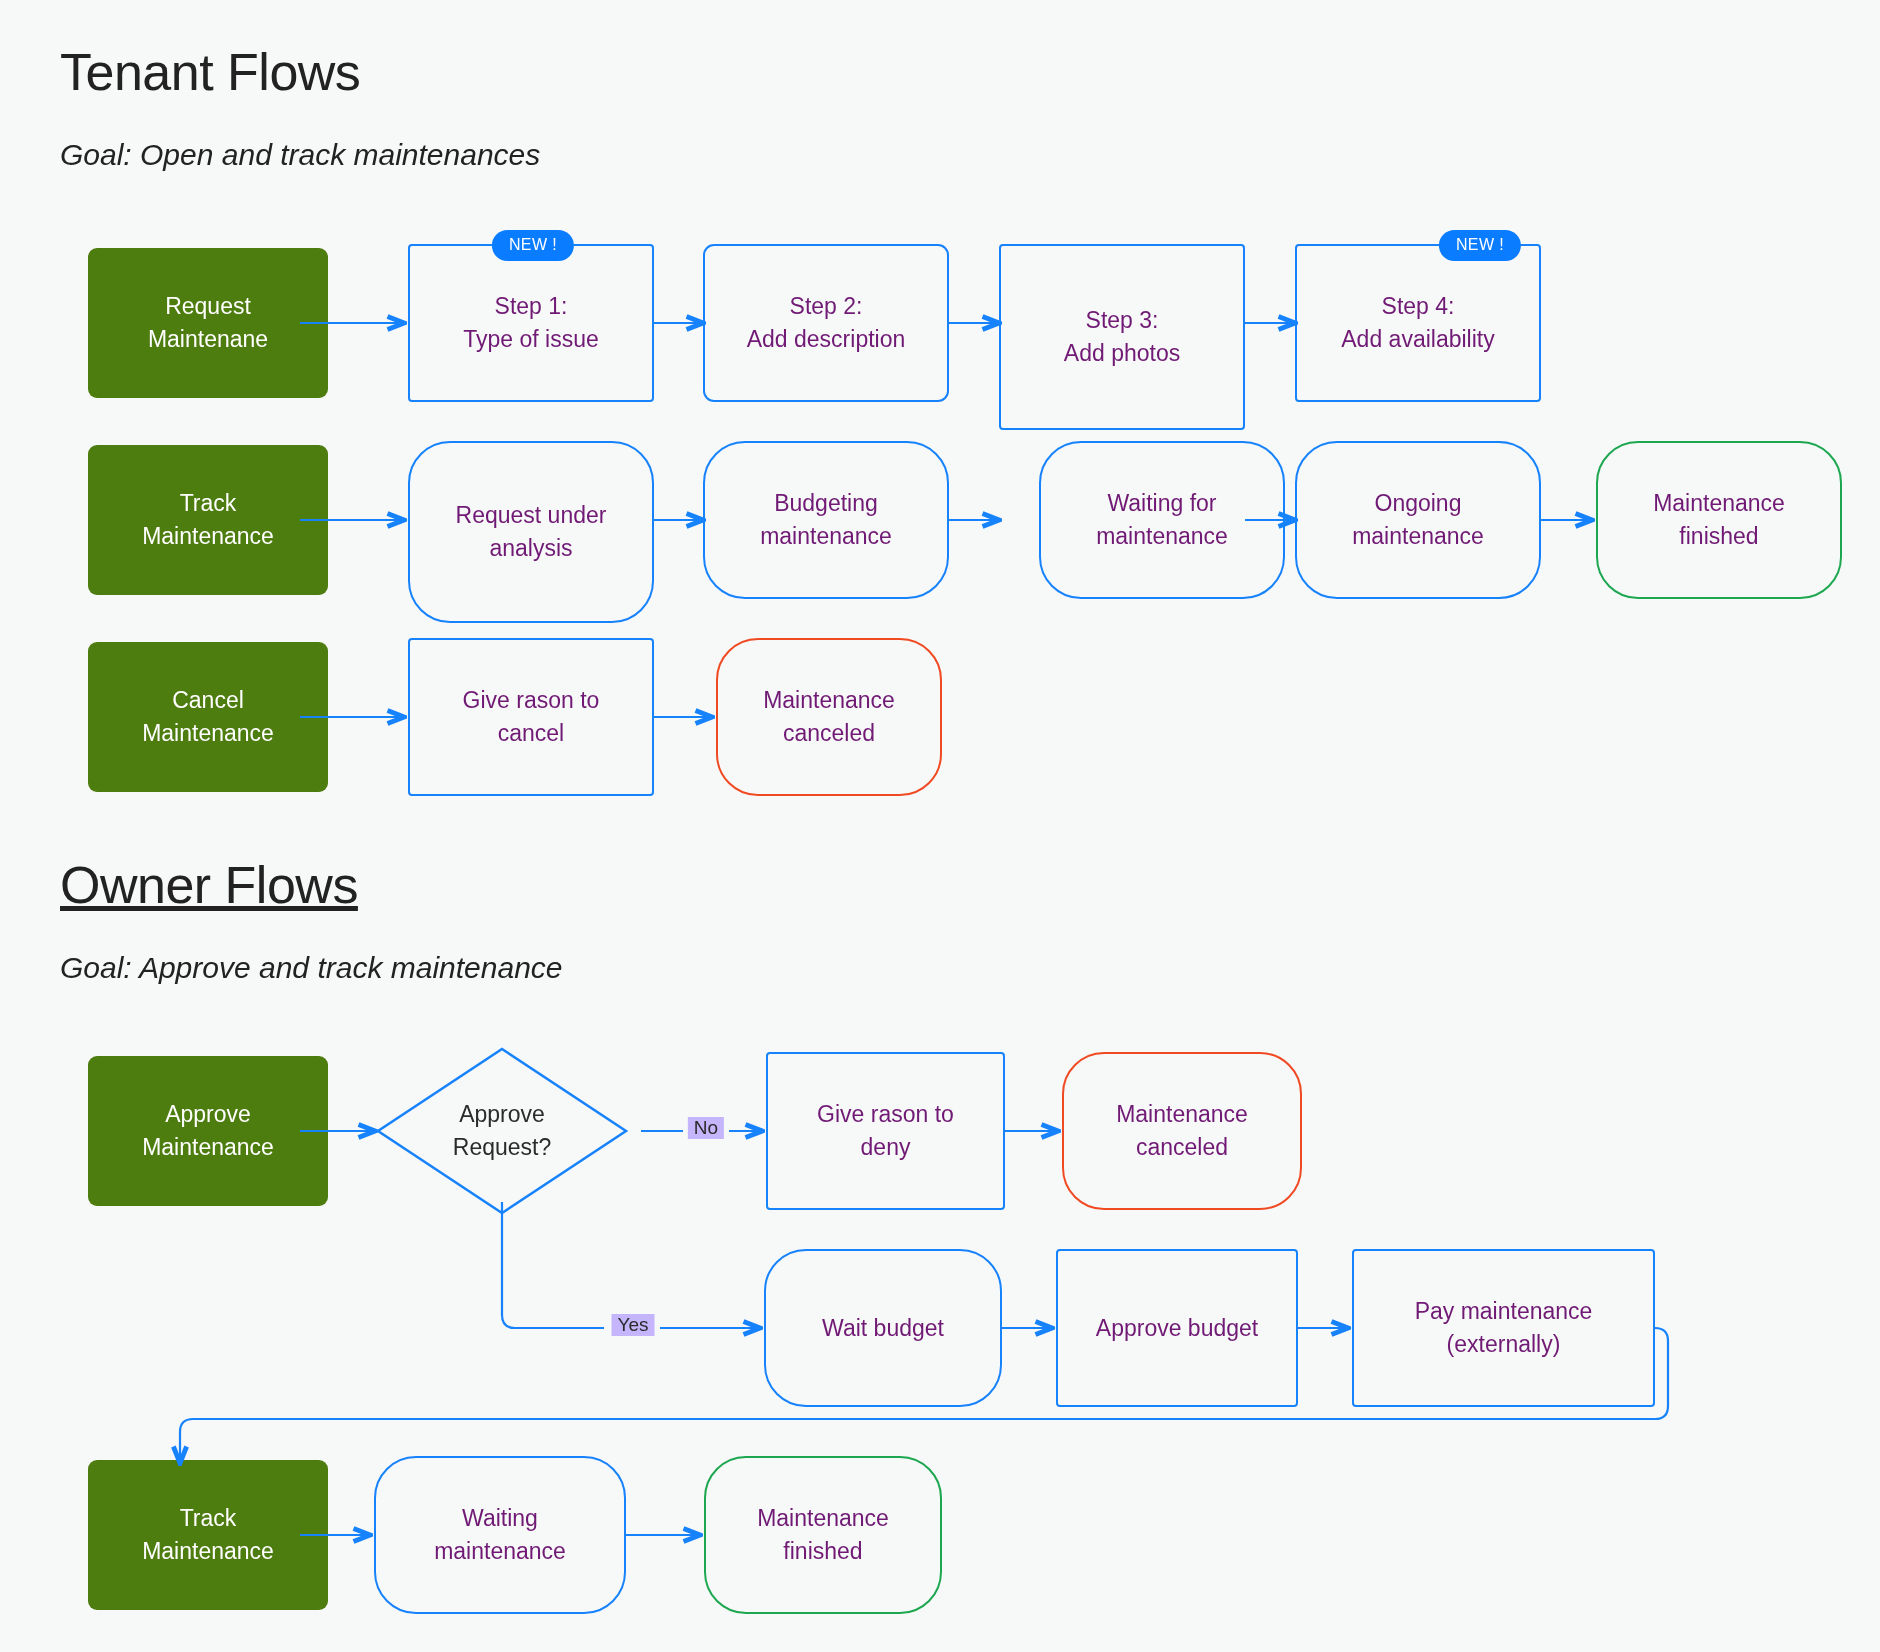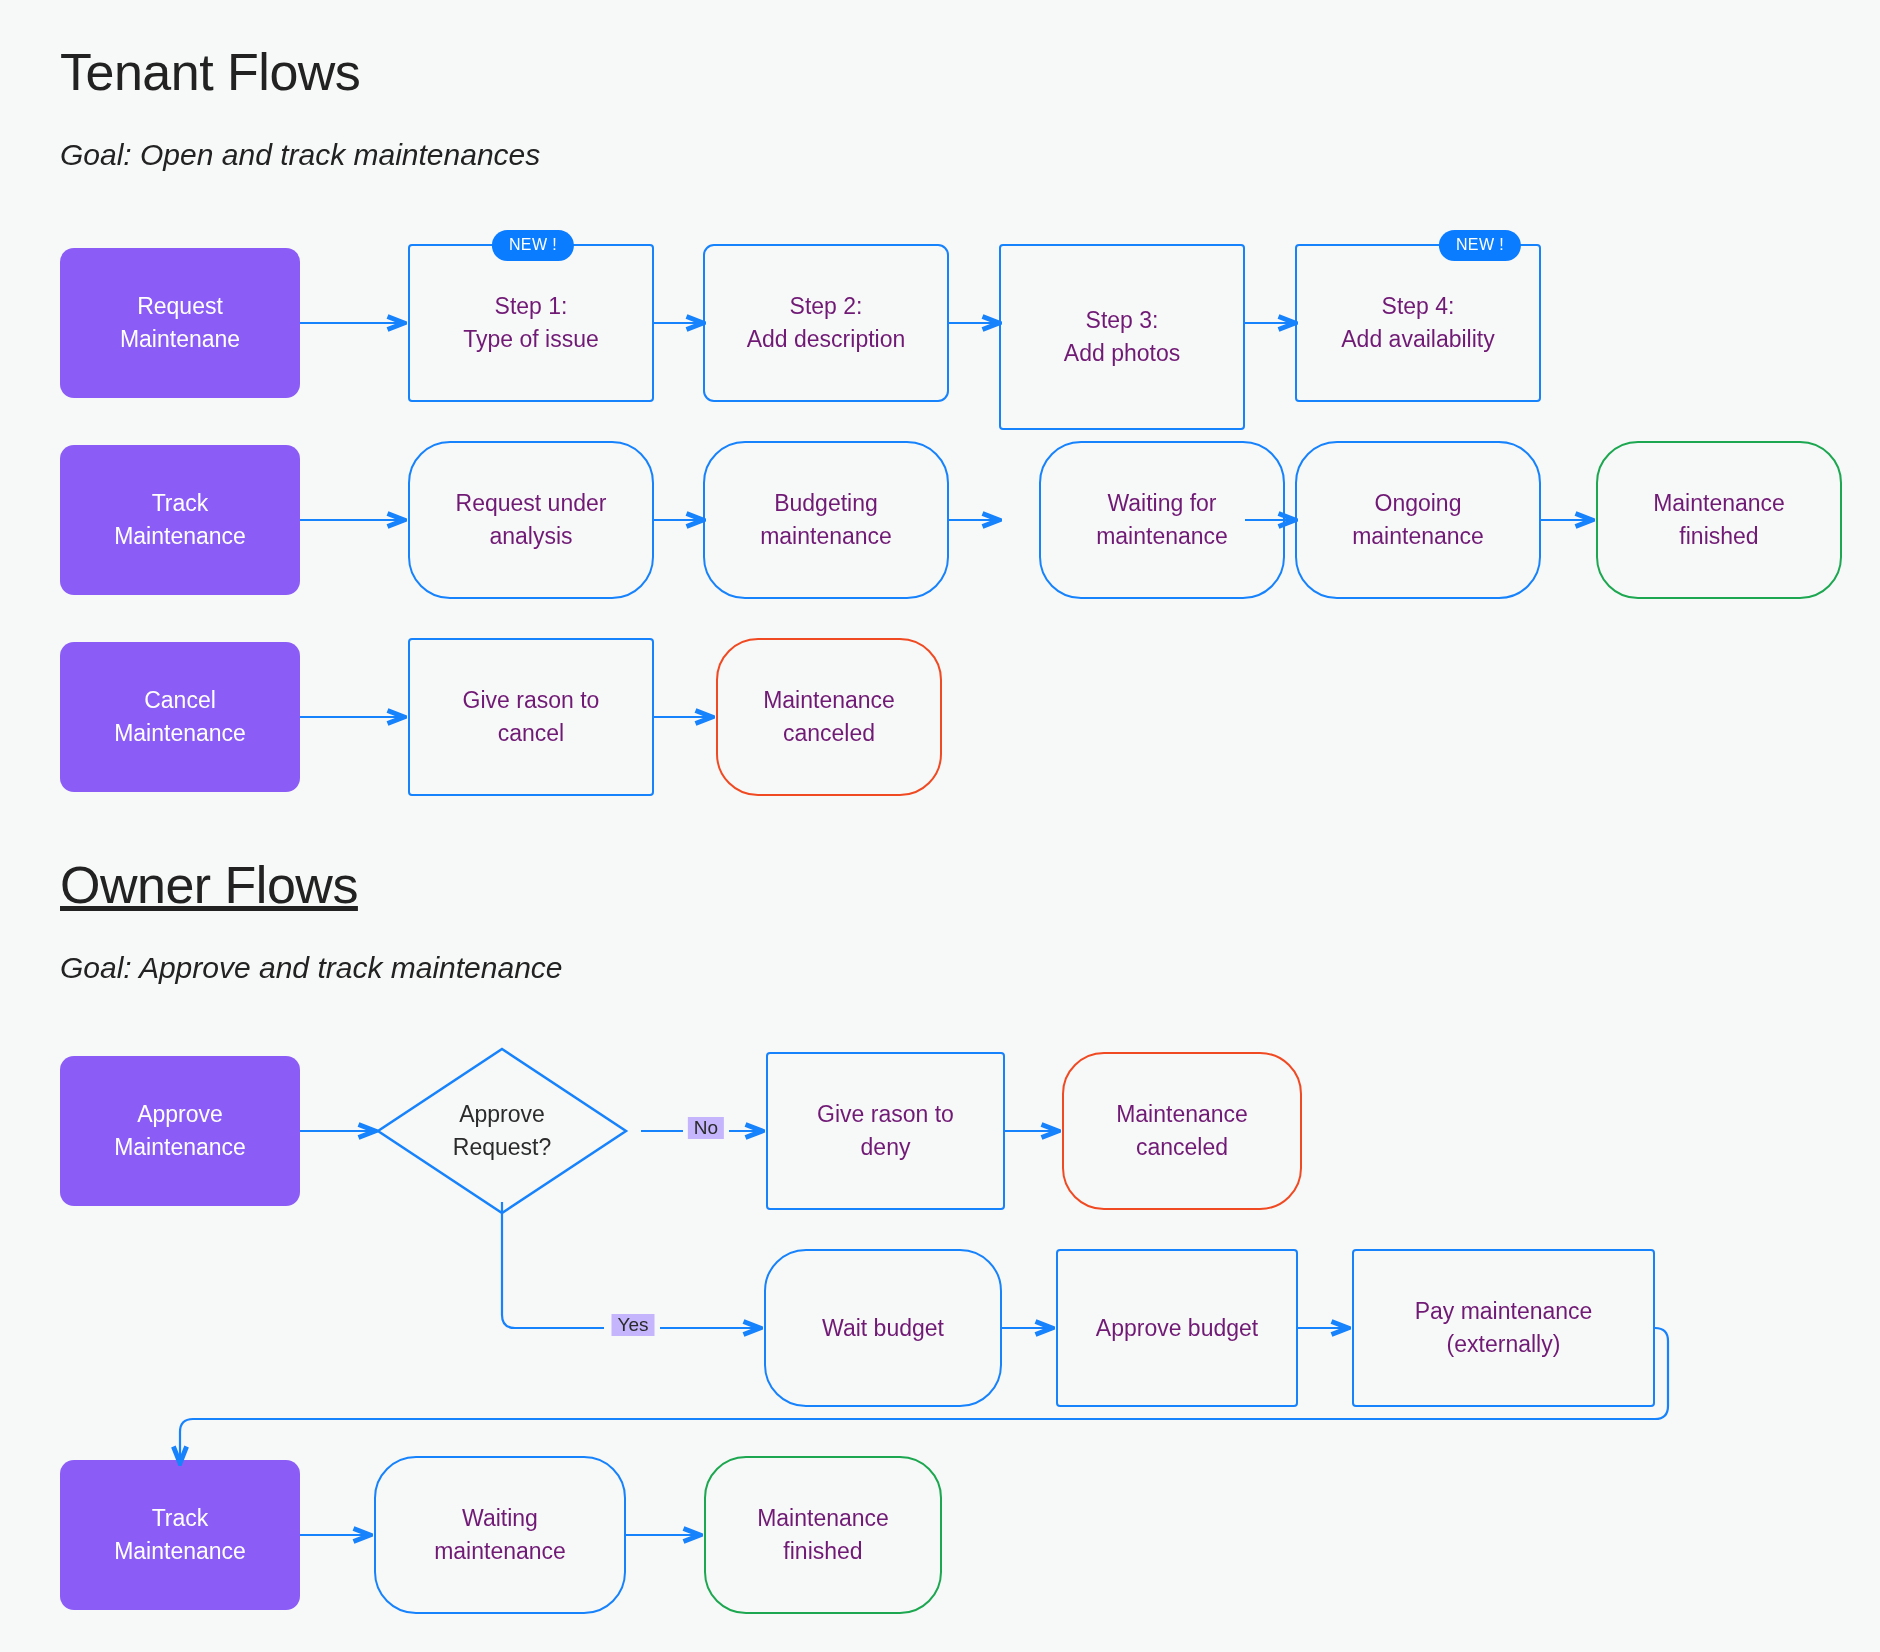--- a/index.html
+++ b/index.html
@@ -49,24 +49,25 @@
     justify-content: center;
     text-align: center;
     font-size: 23px;
     line-height: 1.42;
     color: #701a75;
     background: #F7F8F8;
   }
   .node .node-label { pointer-events: none; white-space: pre-line; }
 
   .node.solid {
-    background: #8b5cf6;
+    background: #4d7c0f;
     color: #FFFFFF;
     border: none;
-    border-radius: 14px;
+    border-radius: 9px;
+    margin-left: 28px;
   }
   .node.outline-blue {
     border: 2.5px solid #1682FC;
     border-radius: 4px;
   }
   .node.round-blue {
     border: 2.5px solid #1682FC;
     border-radius: 42px;
   }
   .node.round-green {
@@ -212,21 +213,21 @@
     <span class="node-label">Step 4:
 Add availability</span>
   </div>
   <div class="badge" style="left:1480px; top:230px; transform:translateX(-50%);">NEW !</div>
 
   <div class="node solid" style="left:60px; top:445px; width:240px; height:150px;">
     <span class="node-label">Track
 Maintenance</span>
   </div>
 
-  <div class="node round-blue" style="left:408px; top:441px; width:246px; height:158px;">
+  <div class="node round-blue" style="left:408px; top:441px; width:246px; height:182px;">
     <span class="node-label">Request under
 analysis</span>
   </div>
 
   <div class="node round-blue" style="left:703px; top:441px; width:246px; height:158px;">
     <span class="node-label">Budgeting
 maintenance</span>
   </div>
 
   <div class="node round-blue" style="left:999px; top:441px; width:246px; height:158px;margin-left:40px;">

